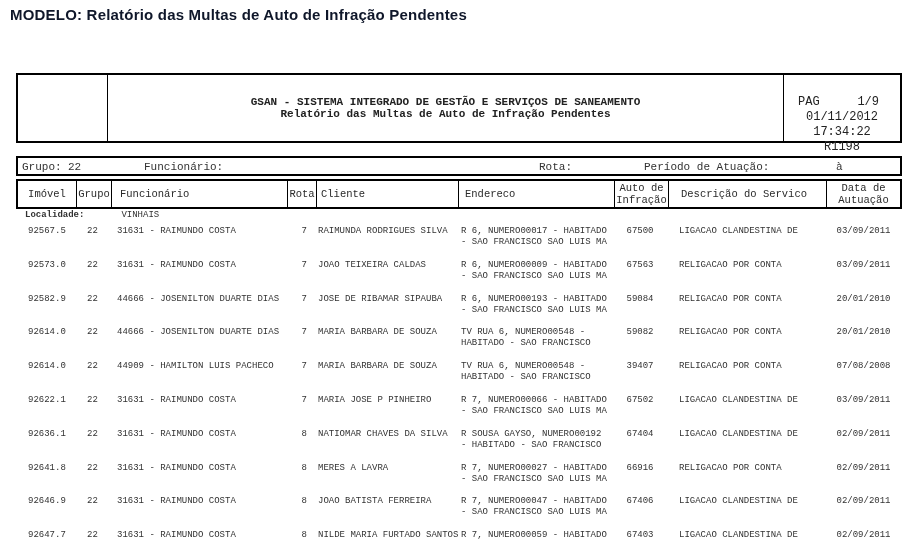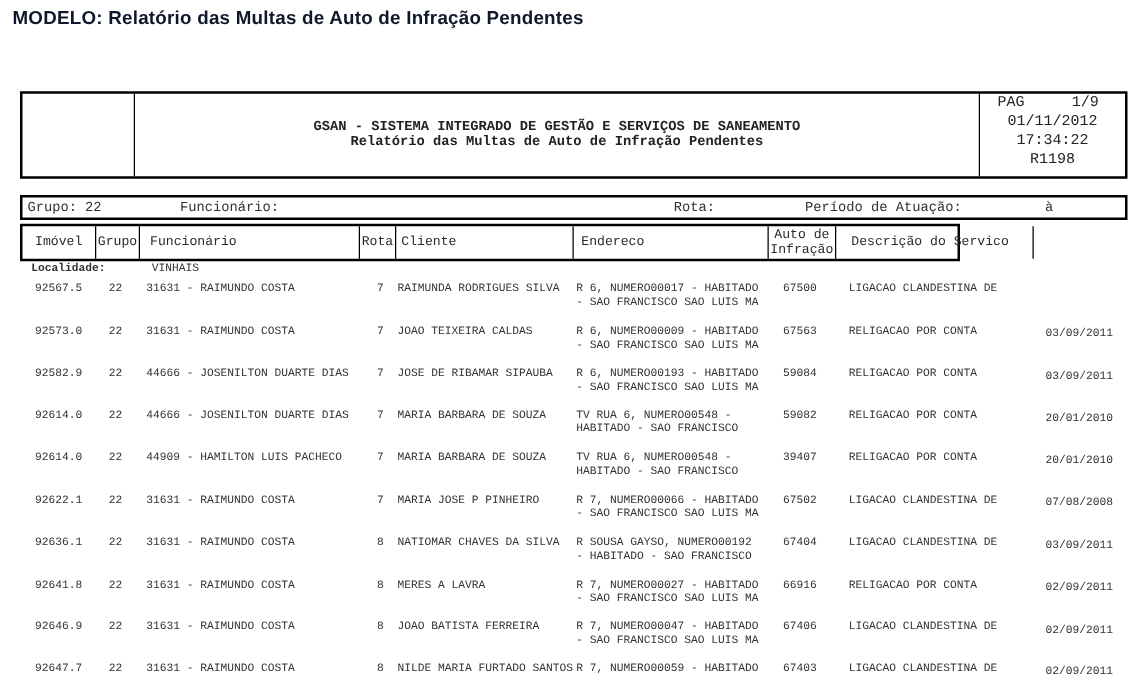--- a/index.html
+++ b/index.html
@@ -9,32 +9,32 @@
         font-family:"Liberation Sans","DejaVu Sans",sans-serif;
         font-size:15px;font-weight:bold;color:#0f172a;letter-spacing:.2px;}
 
   
   .report-header{position:absolute;left:16px;top:73px;width:886px;height:70px;
         border:2px solid #000;box-sizing:border-box;display:flex;}
   .logo-cell{width:90px;border-right:1px solid #000;box-sizing:border-box;flex:none;}
   .title-cell{flex:1;display:flex;flex-direction:column;justify-content:center;
         align-items:center;font-size:11px;font-weight:bold;color:#222;}
   .page-cell{width:117px;flex:none;border-left:1px solid #000;box-sizing:border-box;
-        font-size:12px;padding-top:0;color:#222;}
+        font-size:12px;padding-top:20px;color:#222;}
   .page-cell .line{height:15px;line-height:15px;text-align:center;}
   .page-cell .pagline{display:flex;justify-content:space-between;padding:0 21px 0 14px;}
 
   
   .filter-box{position:absolute;left:16px;top:156px;width:886px;height:20px;
         border:2px solid #000;box-sizing:border-box;font-size:11px;}
   .filter-box span{position:absolute;top:2px;line-height:14px;white-space:pre;}
 
   
   .grid-cols{display:grid;grid-template-columns:59px 35px 176px 29px 142px 156px 54px 158px auto;}
-  .table-header{position:absolute;left:16px;top:179px;width:752px;height:30px;
+  .table-header{position:absolute;left:16px;top:179px;width:886px;height:30px;
         border:2px solid #000;box-sizing:border-box;font-size:10.5px;line-height:12px;color:#2a2a2a;}
   .th{border-right:1px solid #000;box-sizing:border-box;display:flex;align-items:center;overflow:hidden;}
   .th:last-child{border-right:none;}
   .th.center{justify-content:center;text-align:center;}
   .th.left{justify-content:flex-start;}
   .th.wrap{white-space:normal;}
   .th.nowrap{white-space:nowrap;}
 
   
   .table-body{position:absolute;left:16px;top:210px;width:886px;font-size:9px;line-height:11px;}
@@ -44,21 +44,21 @@
   .data-row{height:33.8px;align-items:start;}
   .cell{overflow:visible;}
   .c-imovel{padding-left:12px;}
   .c-grupo{text-align:center;}
   .c-func{padding-left:7px;white-space:nowrap;}
   .c-rota{text-align:right;padding-right:8px;}
   .c-cliente{padding-left:3px;white-space:nowrap;}
   .c-end{padding-left:4px;padding-right:2px;white-space:normal;}
   .c-auto{text-align:center;}
   .c-desc{padding-left:12px;white-space:nowrap;}
-  .c-data{text-align:center;margin-top:36px;}
+  .c-data{text-align:center;}
 </style>
 </head>
 <body>
 
 <div class="page">
 
   <h1 class="page-title">MODELO: Relatório das Multas de Auto de Infração Pendentes</h1>
 
   <div class="report-header">
     <div class="logo-cell"></div>

